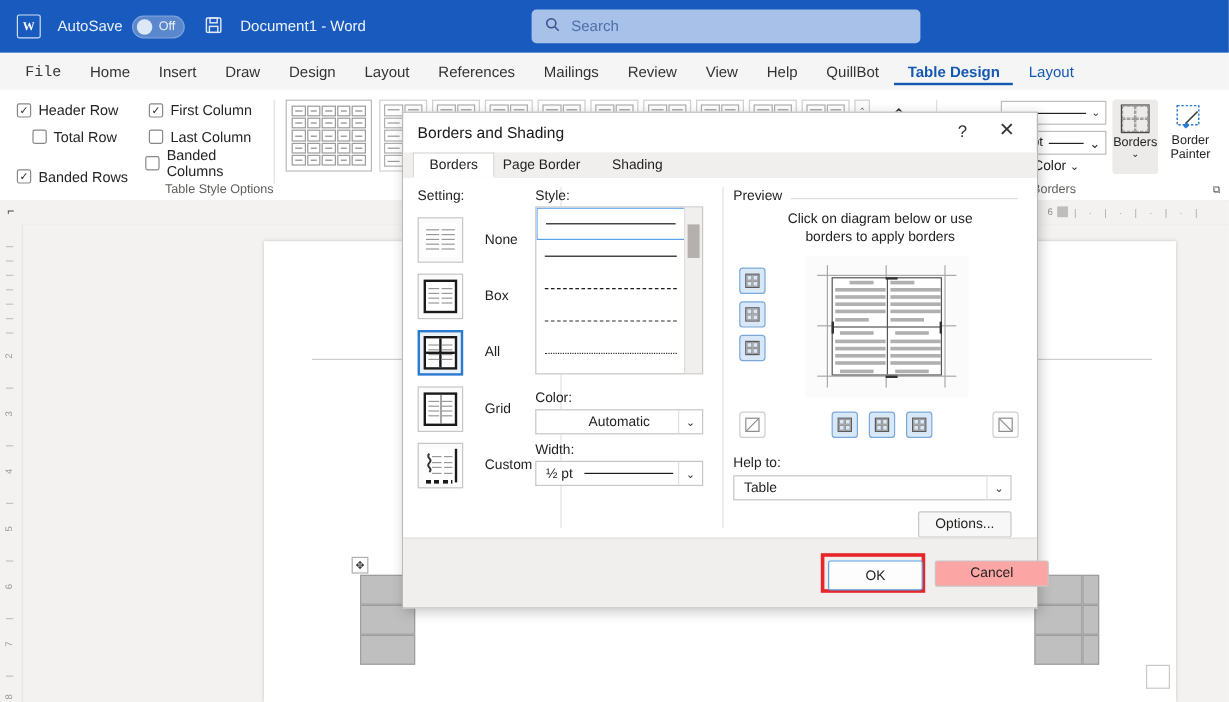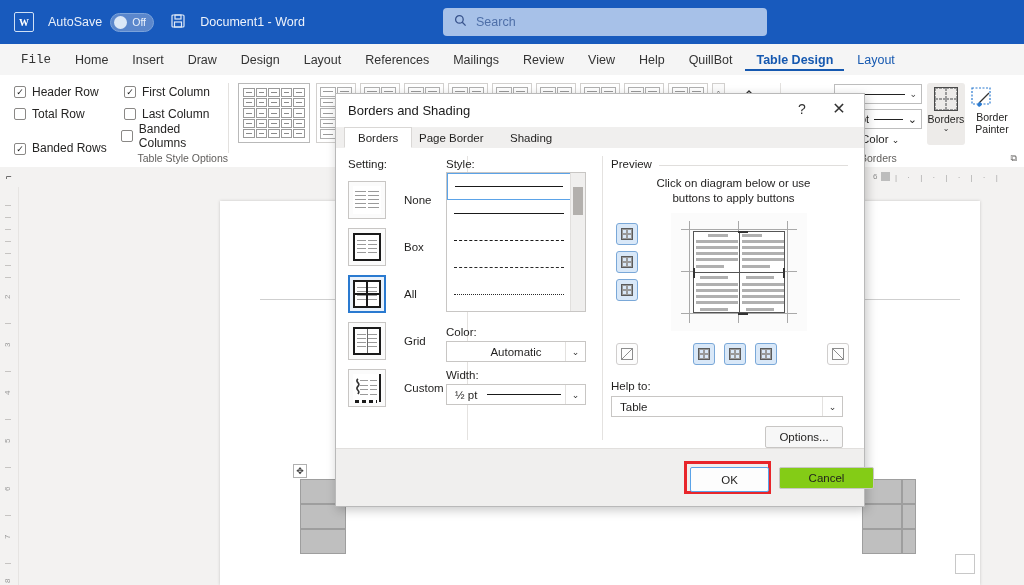--- a/index.html
+++ b/index.html
@@ -118,21 +118,21 @@
     position:absolute;left:927px;top:8px;width:38px;height:62px;background:#edebe9;border-radius:3px;
     display:flex;flex-direction:column;align-items:center;justify-content:flex-start;padding-top:4px;box-sizing:border-box;
   }
   .bgrid{width:24px;height:24px;border:1px solid #4a4a4a;display:grid;grid-template-columns:1fr 1fr;grid-template-rows:1fr 1fr;box-sizing:border-box;}
   .bgrid i{border:0.5px dashed #9a9a9a;}
   .btxt{font-size:10.5px;color:#252423;margin-top:2px;}
   .bcv{font-size:8px;color:#333;line-height:7px;}
 
   .bpaint{
     position:absolute;left:970px;top:8px;width:44px;height:62px;display:flex;flex-direction:column;
-    align-items:flex-start;padding-top:4px;box-sizing:border-box;
+    align-items:center;padding-top:4px;box-sizing:border-box;
   }
   .bpaint .pic{width:26px;height:24px;position:relative;}
   .bpt{font-size:10.5px;color:#252423;text-align:center;line-height:12px;}
   .bord-grp-label{position:absolute;left:860px;bottom:3px;font-size:10.5px;color:#605e5c;}
   .dlg-launcher{position:absolute;right:7px;bottom:3px;font-size:9px;color:#605e5c;}
 
   
   .hruler{
     position:absolute;left:0;top:167px;width:1024px;height:20px;background:#f3f2f1;
     border-bottom:1px solid #e6e4e2;
@@ -277,21 +277,21 @@
   }
   .okwrap{
     position:absolute;left:348px;top:12px;width:87px;height:33px;border:3px solid #e8252a;box-sizing:border-box;
   }
   .okbtn{
     position:absolute;left:3px;top:3px;width:79px;height:25px;border:1px solid #5ba3e8;background:#fdfdfd;
     border-radius:2px;display:flex;align-items:center;justify-content:center;font-size:11.5px;color:#201f1e;
     box-sizing:border-box;
   }
   .cancelbtn{
-    position:absolute;left:443px;top:18px;width:95px;height:22px;border:1px solid #c8c6c4;background:#84cc16;
+    position:absolute;left:443px;top:18px;width:95px;height:22px;border:1px solid #c8c6c4;background:#fca5a5;
     border-radius:2px;display:flex;align-items:center;justify-content:center;font-size:11.5px;color:#201f1e;box-sizing:border-box;
   }
 </style>
 </head>
 <body>
 
 <div class="app">
 
   <div class="titlebar">
     <div class="word-logo">W</div>
@@ -344,31 +344,31 @@
           <div style="display:flex;align-items:center;width:96px;">
             <span class="cb on"></span>
             <span class="cbtxt">Header Row</span>
           </div>
           <div style="display:flex;align-items:center;" class="cbcol2">
             <span class="cb on"></span>
             <span class="cbtxt">First Column</span>
           </div>
         </div>
         <div class="cbrow">
-          <div style="display:flex;align-items:center;width:96px;">
+          <div style="display:flex;align-items:center;width:96px;justify-content:center;">
             <span class="cb"></span>
             <span class="cbtxt">Total Row</span>
           </div>
           <div style="display:flex;align-items:center;" class="cbcol2">
             <span class="cb"></span>
             <span class="cbtxt">Last Column</span>
           </div>
         </div>
         <div class="cbrow">
-          <div style="display:flex;align-items:flex-end;width:96px;margin-top:24px;">
+          <div style="display:flex;align-items:flex-start;width:96px;margin-top:24px;">
             <span class="cb on"></span>
             <span class="cbtxt">Banded Rows</span>
           </div>
           <div style="display:flex;align-items:center;" class="cbcol2">
             <span class="cb"></span>
             <span class="cbtxt">Banded Columns</span>
           </div>
         </div>
       </div>
       <div class="grp-label">Table Style Options</div>
@@ -829,21 +829,21 @@
         </div>
       </div>
 
       <div class="dlg-sep-v" style="left:266px;"></div>
 
       <div style="position:absolute;left:275px;top:10px;width:245px;height:280px;">
         <div class="prev-head">Preview</div>
         <div class="prev-rule"></div>
         <div class="prev-hint">
           <div>Click on diagram below or use</div>
-          <div>buttons to apply buttons</div>
+          <div>borders to apply borders</div>
         </div>
 
         <div class="sidebtn" style="left:5px;top:65px;">
           <div class="sbico">
               <i></i>
               <i></i>
               <i></i>
               <i></i>
             </div>
         </div>

